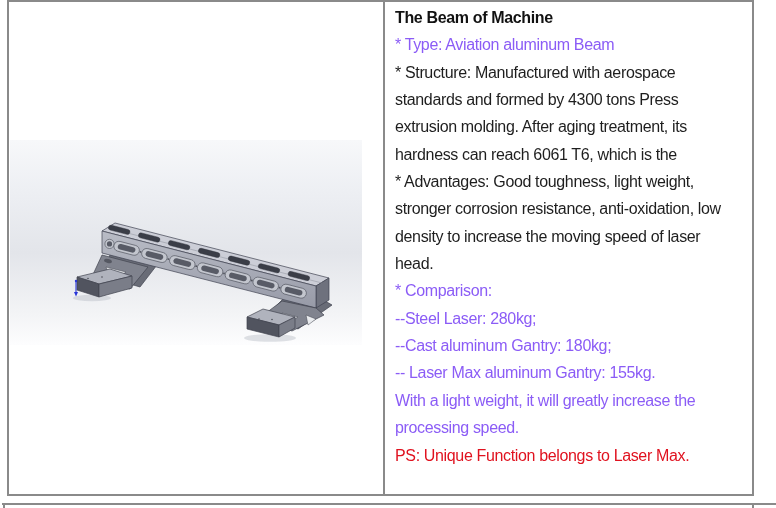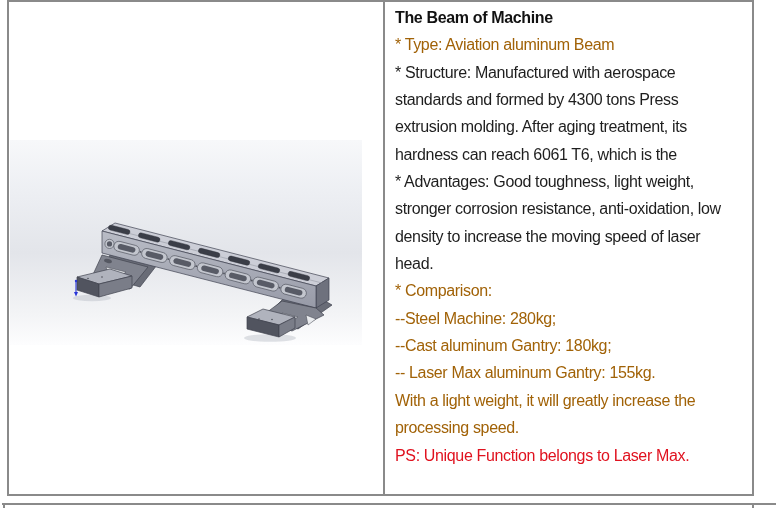--- a/index.html
+++ b/index.html
@@ -13,21 +13,21 @@
   
   .text-cell{
     position:absolute;left:395px;top:4px;width:364px;height:490px;overflow:hidden;
   }
   .line{
     margin:0;font-size:16px;line-height:27.35px;letter-spacing:-0.35px;
     white-space:nowrap;color:#1e1e1e;
   }
   .black{color:#1e1e1e;font-weight:400;}
   .black-bold{color:#121212;font-weight:700;}
-  .blue{color:#a16207;font-weight:400;}
+  .blue{color:#8b5cf6;font-weight:400;}
   .red{color:#e0121f;font-weight:400;}
 </style>
 </head>
 <body>
 
 <div class="page">
 
   <div class="bline" style="left:7px;top:0;width:747px;height:2px;"></div>
   <div class="bline" style="left:7px;top:0;width:2px;height:496px;"></div>
   <div class="bline" style="left:752px;top:0;width:2px;height:496px;"></div>
@@ -153,21 +153,21 @@
     <p class="line blue">* Type: Aviation aluminum Beam</p>
     <p class="line black">* Structure: Manufactured with aerospace</p>
     <p class="line black">standards and formed by 4300 tons Press</p>
     <p class="line black">extrusion molding. After aging treatment, its</p>
     <p class="line black">hardness can reach 6061 T6, which is the</p>
     <p class="line black">* Advantages: Good toughness, light weight,</p>
     <p class="line black">stronger corrosion resistance, anti-oxidation, low</p>
     <p class="line black">density to increase the moving speed of laser</p>
     <p class="line black">head.</p>
     <p class="line blue">* Comparison:</p>
-    <p class="line blue">--Steel Machine: 280kg;</p>
+    <p class="line blue">--Steel Laser: 280kg;</p>
     <p class="line blue">--Cast aluminum Gantry: 180kg;</p>
     <p class="line blue">-- Laser Max aluminum Gantry: 155kg.</p>
     <p class="line blue">With a light weight, it will greatly increase the</p>
     <p class="line blue">processing speed.</p>
     <p class="line red">PS: Unique Function belongs to Laser Max.</p>
   </div>
 
 </div>
 
 </body></html>

